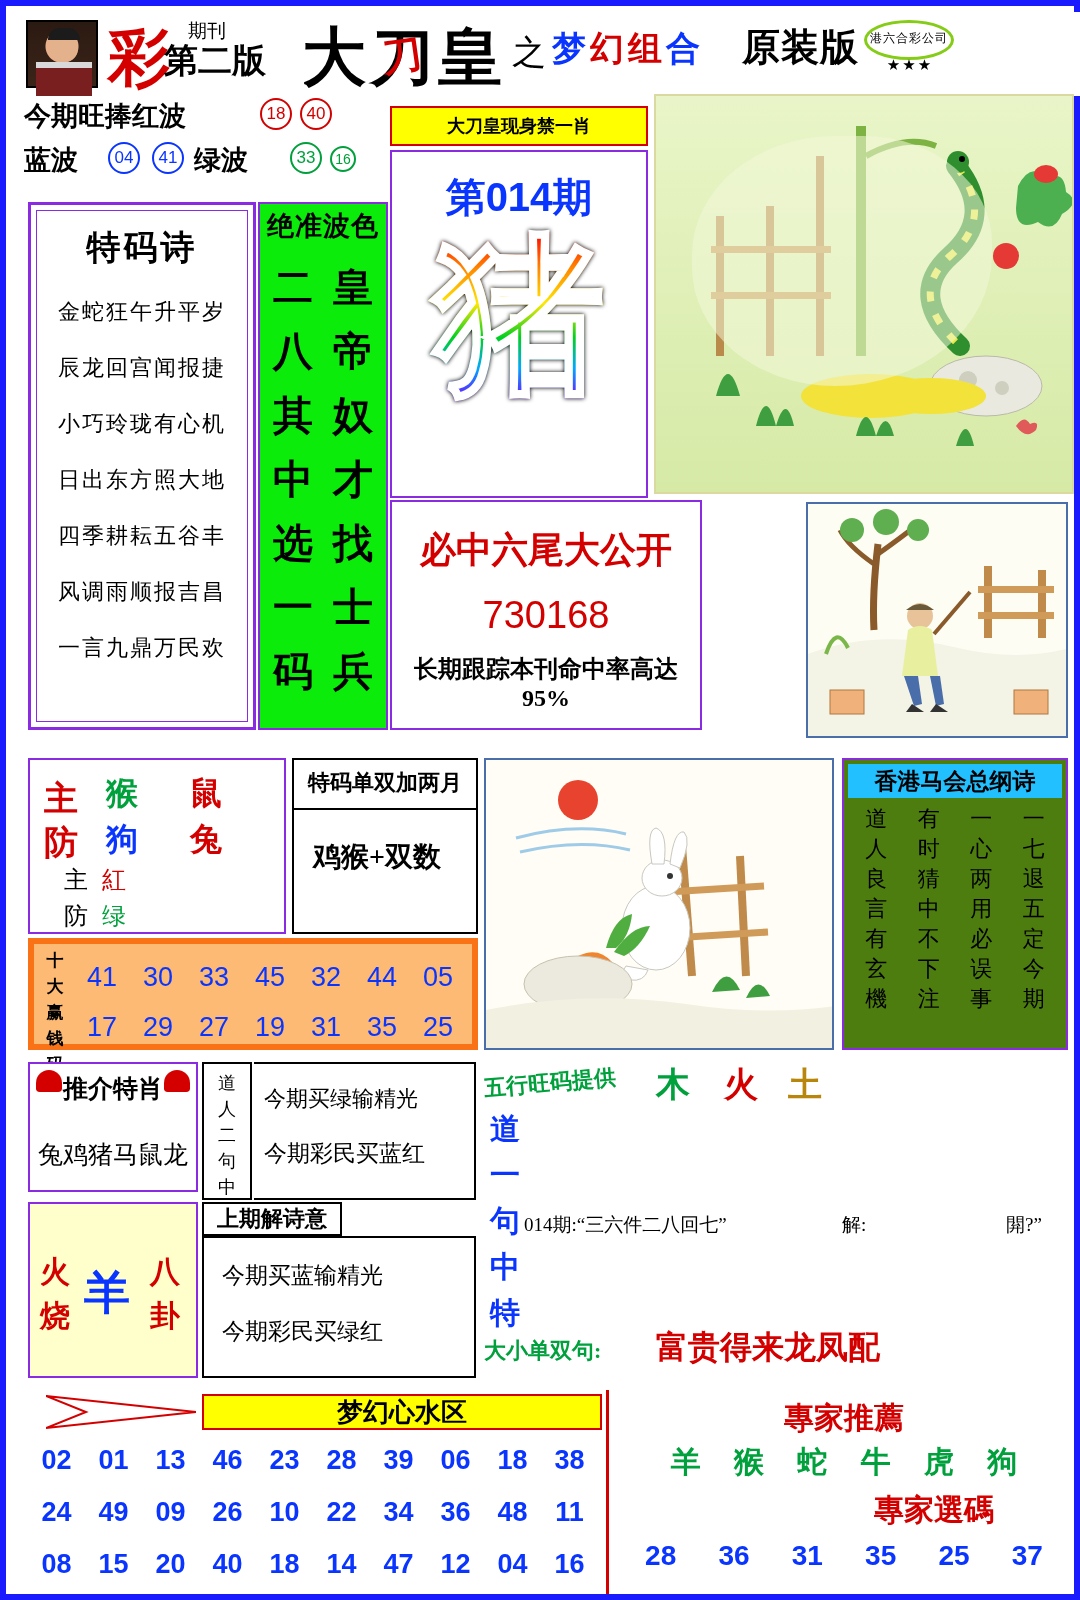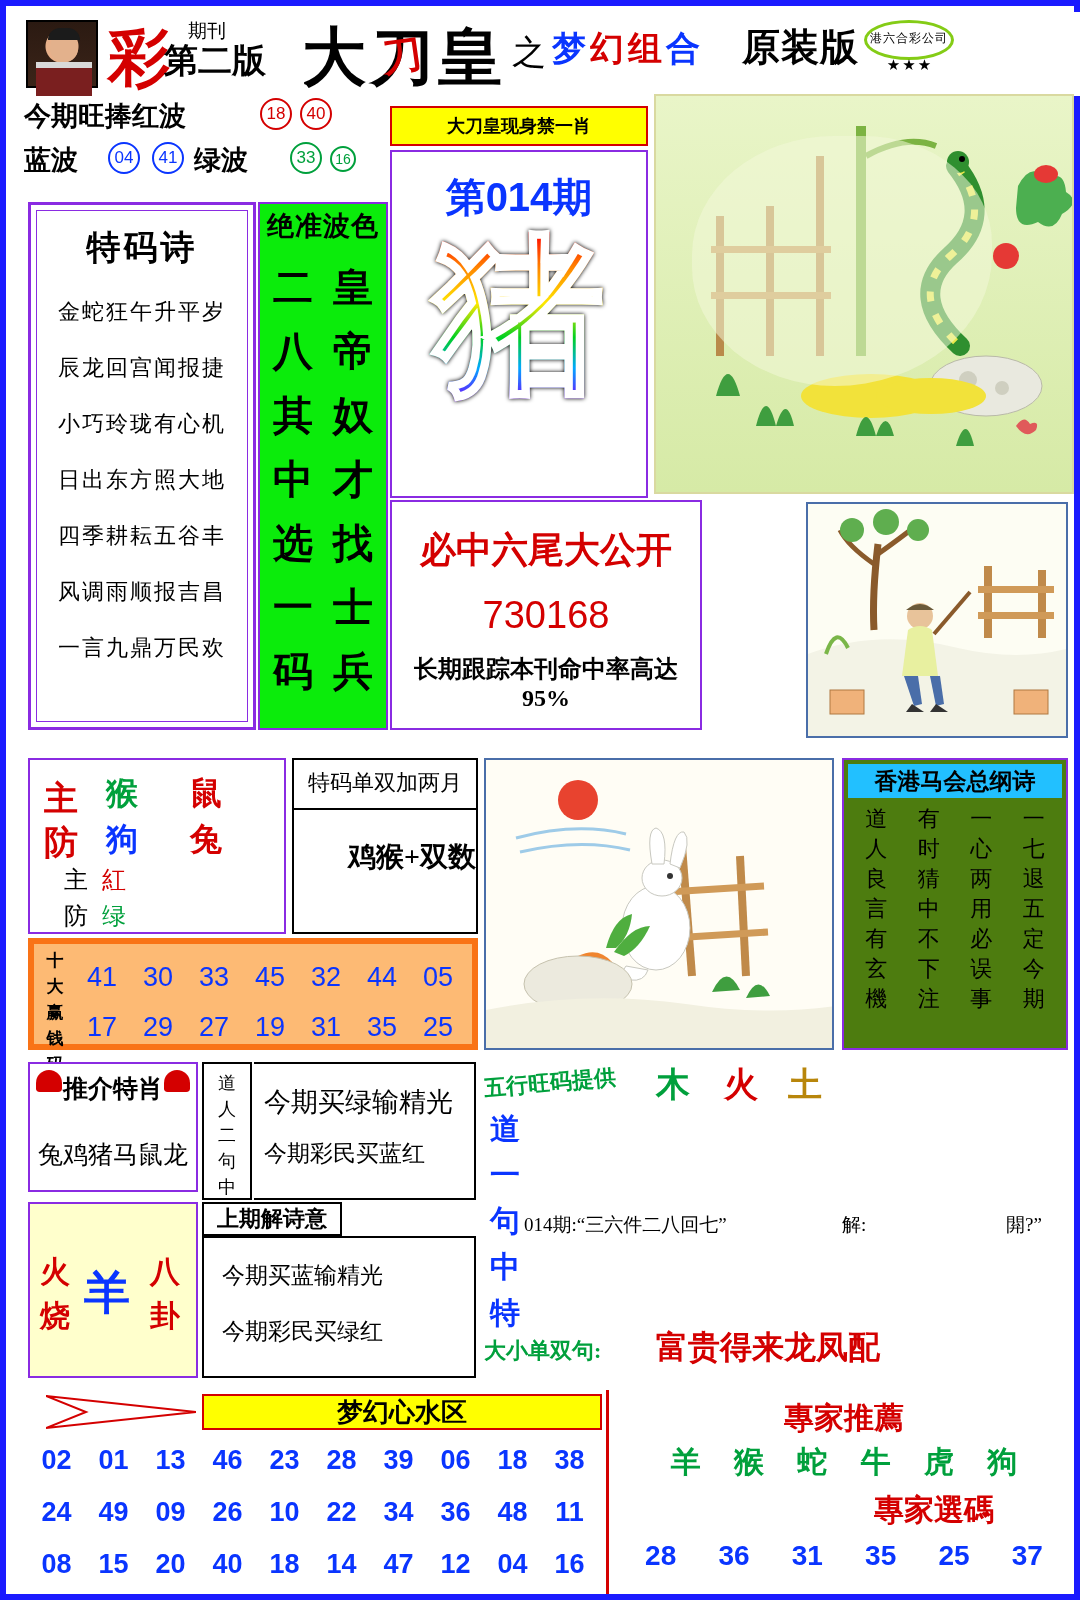--- a/index.html
+++ b/index.html
@@ -96,23 +96,23 @@
   #zhufang .a1{position:absolute;left:76px;top:12px;font-size:32px;font-weight:bold;color:#00a03c;}
   #zhufang .a2{position:absolute;left:160px;top:12px;font-size:32px;font-weight:bold;color:#d40000;}
   #zhufang .a3{position:absolute;left:76px;top:58px;font-size:32px;font-weight:bold;color:#0a35ff;}
   #zhufang .a4{position:absolute;left:160px;top:58px;font-size:32px;font-weight:bold;color:#d40000;}
   #zhufang .r1{position:absolute;left:34px;top:104px;font-size:24px;}
   #zhufang .r1 b{color:#d40000;font-weight:normal;margin-left:14px;}
   #zhufang .r2{position:absolute;left:34px;top:140px;font-size:24px;}
   #zhufang .r2 b{color:#00a03c;font-weight:normal;margin-left:14px;}
 
   #tema-box{left:286px;top:752px;width:186px;height:176px;border:2px solid #000;background:#fff;}
-  #tema-box .tt{position:absolute;left:0;top:8px;width:100%;text-align:center;font-size:22px;font-weight:normal;}
+  #tema-box .tt{position:absolute;left:0;top:8px;width:100%;text-align:center;font-size:22px;font-weight:bold;}
   #tema-box .hr{position:absolute;left:0;top:48px;width:100%;border-top:2px solid #000;}
-  #tema-box .val{position:absolute;left:0;top:78px;width:100%;text-align:right;font-size:28px;font-weight:bold;}
+  #tema-box .val{position:absolute;left:0;top:78px;width:100%;text-align:left;font-size:28px;font-weight:bold;padding-left:19px;}
 
   #shida{left:22px;top:932px;width:450px;height:112px;border:6px solid #f97316;background:#fdba74;}
   #shida .side{position:absolute;left:6px;top:4px;width:30px;font-size:17px;line-height:26px;text-align:center;font-weight:bold;}
   #shida .nums{position:absolute;left:40px;top:8px;right:6px;}
   #shida .nums div{display:flex;}
   #shida .nums span{width:58px;text-align:center;font-size:27px;color:#0a35ff;font-family:"Liberation Sans",sans-serif;line-height:50px;}
 
   #pic-rabbit{left:478px;top:752px;width:350px;height:292px;border:2px solid #4a6ea9;background:#fffdf5;overflow:hidden;}
 
   #gangshi{left:836px;top:752px;width:226px;height:292px;border:2px solid #8a2be2;background:#4d7c0f;}
@@ -132,21 +132,21 @@
   #huoshao .h1{position:absolute;left:10px;top:48px;font-size:30px;font-weight:bold;color:#d40000;}
   #huoshao .h2{position:absolute;left:10px;top:92px;font-size:30px;font-weight:bold;color:#d40000;}
   #huoshao .y{position:absolute;left:54px;top:58px;font-size:46px;font-weight:bold;color:#0a35ff;}
   #huoshao .b1{position:absolute;right:16px;top:48px;font-size:30px;font-weight:bold;color:#d40000;}
   #huoshao .b2{position:absolute;right:16px;top:92px;font-size:30px;font-weight:bold;color:#d40000;}
 
   #daoren{left:196px;top:1056px;width:50px;height:138px;border:2px solid #000;background:#fff;}
   #daoren .v{position:absolute;left:0;top:6px;width:100%;text-align:center;font-size:18px;line-height:26px;}
 
   #jie-a{left:248px;top:1056px;width:222px;height:138px;border:2px solid #000;border-left:0;background:#fff;}
-  #jie-a .l1{position:absolute;left:10px;top:20px;font-size:27px;}
+  #jie-a .l1{position:absolute;left:10px;top:20px;font-size:22px;}
   #jie-a .l2{position:absolute;left:10px;top:74px;font-size:23px;}
 
   #jie-title{left:196px;top:1196px;width:140px;height:34px;border:2px solid #000;background:#fff;display:flex;align-items:center;justify-content:center;font-size:22px;font-weight:bold;}
   #jie-b{left:196px;top:1230px;width:274px;height:142px;border:2px solid #000;background:#fff;}
   #jie-b .l1{position:absolute;left:18px;top:22px;font-size:23px;}
   #jie-b .l2{position:absolute;left:18px;top:78px;font-size:23px;}
 
   #wuxing{left:478px;top:1056px;width:584px;height:316px;background:#fff;}
   #wx-title{left:478px;top:1062px;font-size:22px;font-weight:bold;color:#00a03c;transform:rotate(-5deg);}
   #wx-mu{left:650px;top:1056px;font-size:34px;font-weight:bold;color:#00a03c;}

